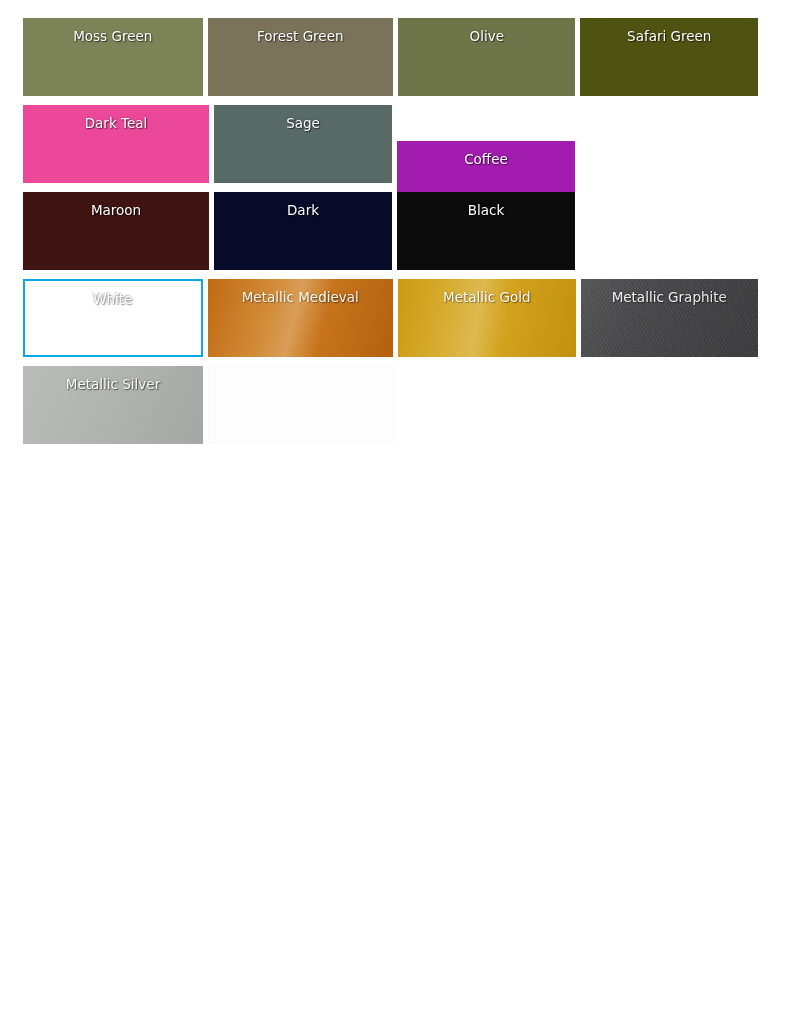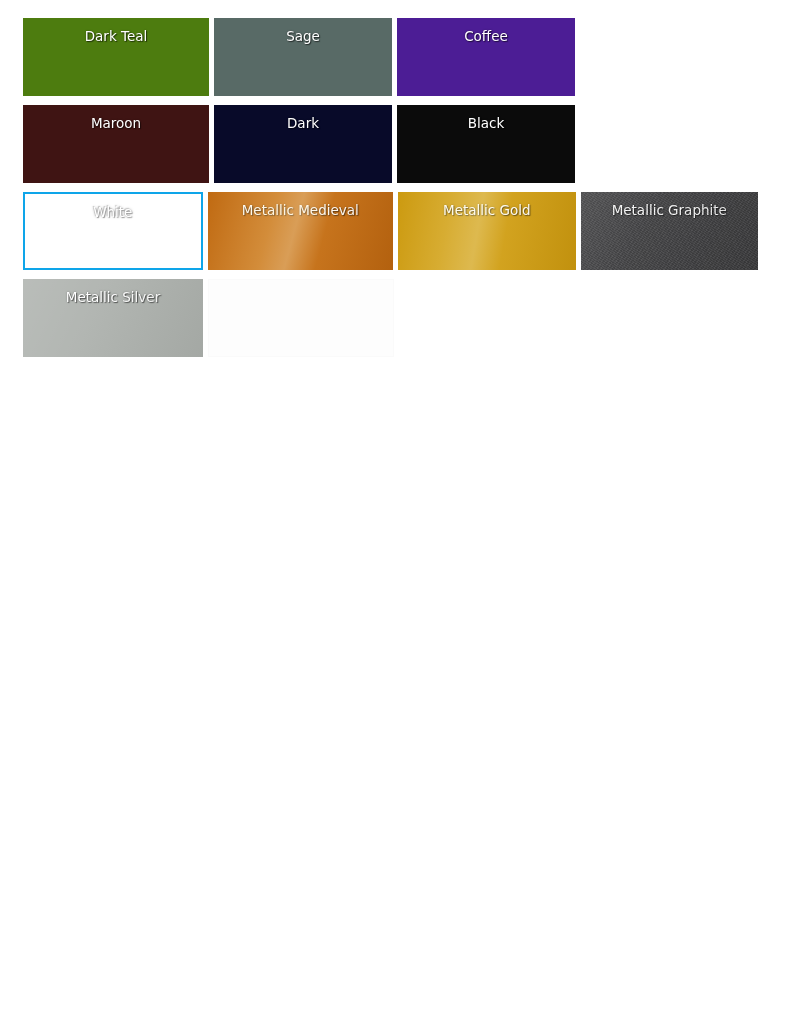--- a/index.html
+++ b/index.html
@@ -157,27 +157,41 @@
   }
 </style>
 </head>
 <body>
 
 <div class="page" style="background: rgb(255, 255, 255);">
 
 
   <div class="grid">
       <div class="row">
-        <div class="cell col1" style="background: #4d7c0f;">
+        <div class="cell col0" style="background: rgb(124, 131, 87);">
+          <span class="swatch-label">Moss Green</span>
+        </div>
+        <div class="cell col1" style="background: rgb(122, 114, 89);">
+          <span class="swatch-label">Forest Green</span>
+        </div>
+        <div class="cell col2" style="background: rgb(109, 117, 73);">
+          <span class="swatch-label">Olive</span>
+        </div>
+        <div class="cell col3" style="background: rgb(78, 83, 18);">
+          <span class="swatch-label">Safari Green</span>
+        </div>
+      </div>
+      <div class="row">
+        <div class="cell col1" style="background: #ec4899;">
           <span class="swatch-label">Dark Teal</span>
         </div>
         <div class="cell col2" style="background: rgb(88, 106, 102); padding-left: 36px;">
           <span class="swatch-label">Sage</span>
         </div>
-        <div class="cell col3" style="background: #4c1d95;">
+        <div class="cell col3" style="background: #a21caf; margin-top: 36px;">
           <span class="swatch-label">Coffee</span>
         </div>
       </div>
       <div class="row">
         <div class="cell col1" style="background: rgb(63, 20, 19);">
           <span class="swatch-label">Maroon</span>
         </div>
         <div class="cell col2" style="background: rgb(8, 10, 41);">
           <span class="swatch-label">Dark</span>
         </div>

